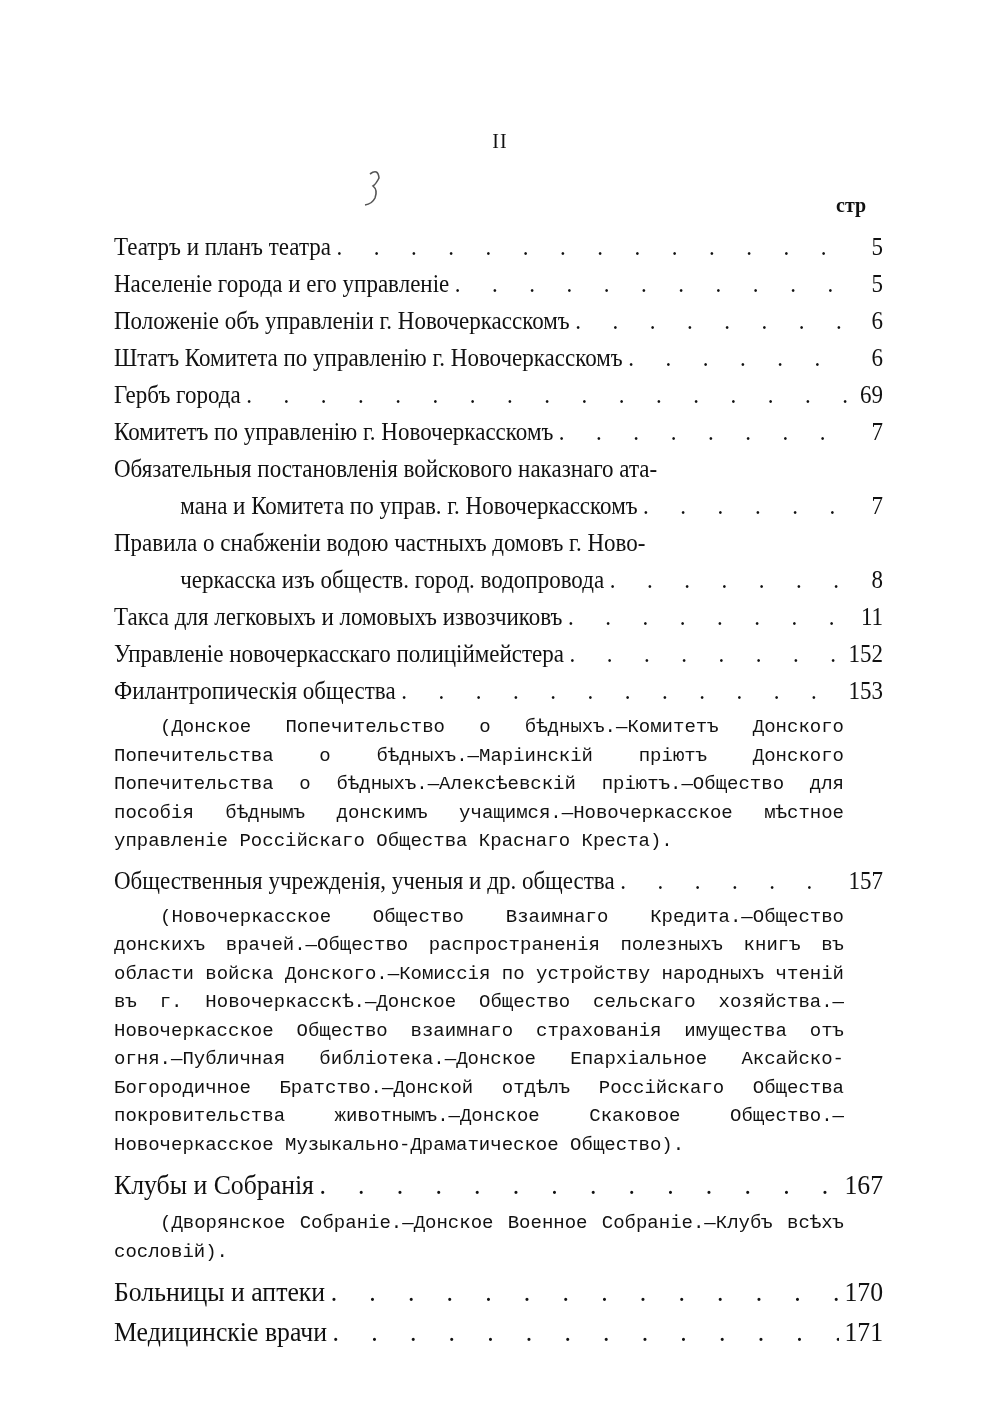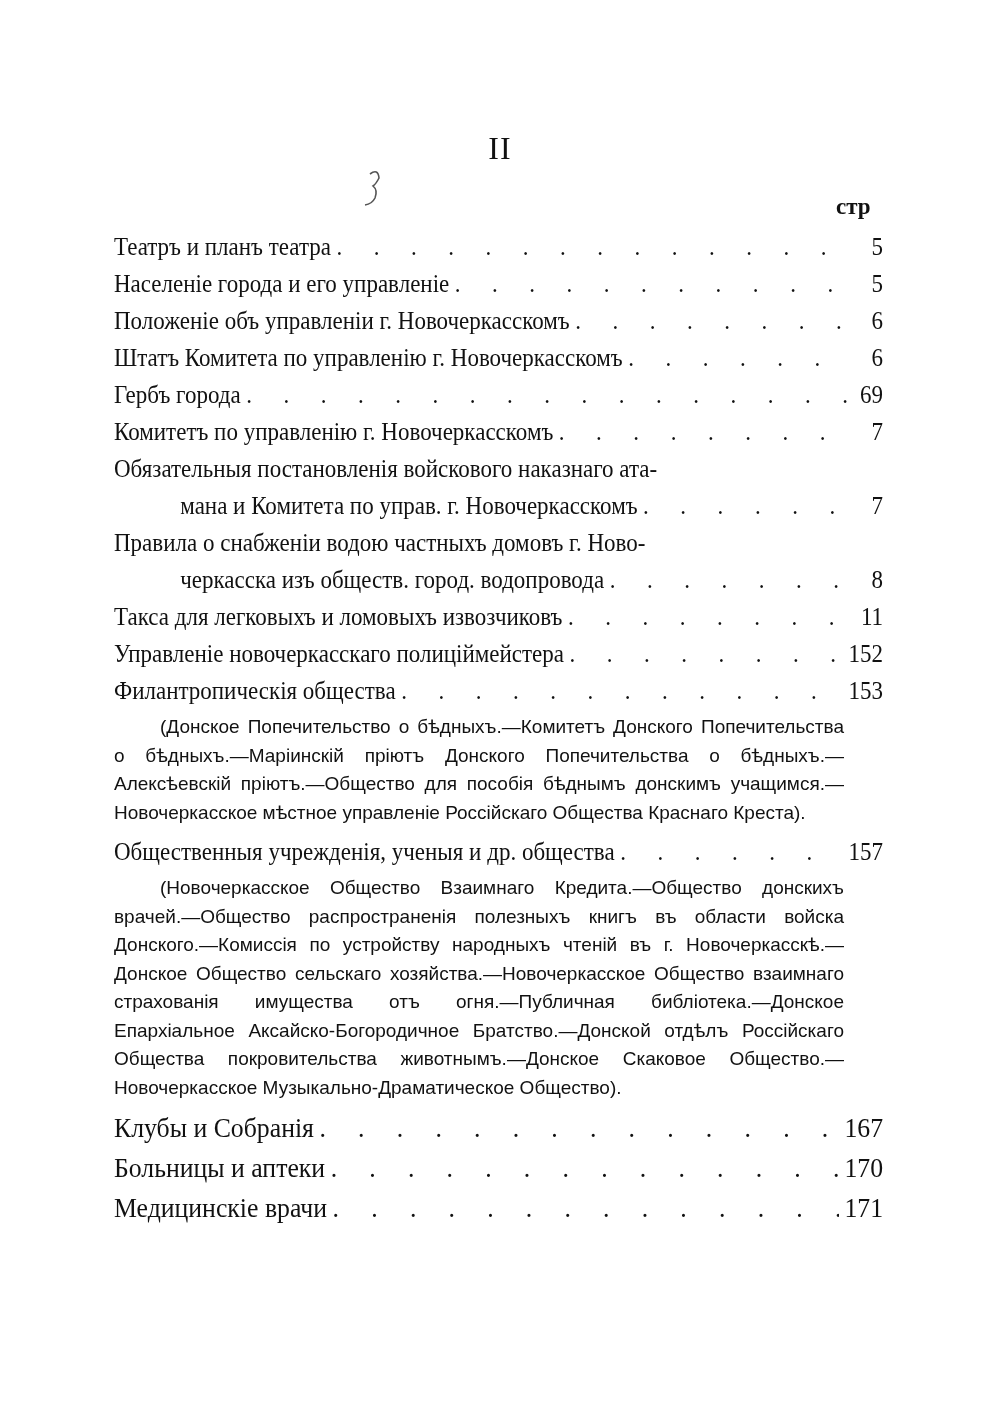--- a/index.html
+++ b/index.html
@@ -3,28 +3,28 @@
   <meta charset="utf-8">
   <style>
     html, body { margin: 0; padding: 0; background: #ffffff; }
     body {
       width: 1000px; height: 1424px; position: relative; overflow: hidden;
       font-family: "DejaVu Serif", "Liberation Serif", serif;
       color: #111111;
     }
     .page-number {
       position: absolute; left: 0; width: 1000px; top: 130px;
-      text-align: center; font-size: 32px; font-family: "Liberation Serif", serif;
+      text-align: center; font-size: 20px; font-family: "Liberation Serif", serif;
       letter-spacing: 1px;
     }
     .pencil-mark {
       position: absolute; left: 362px; top: 168px; width: 24px; height: 40px;
     }
     .col-header {
-      position: absolute; left: 836px; top: 194px; font-size: 23px;
+      position: absolute; left: 836px; top: 194px; font-size: 20px;
       font-family: "Liberation Serif", serif; font-weight: bold;
     }
     .toc {
       position: absolute; left: 114px; top: 228px; width: 770px;
     }
     .entry {
       display: flex; align-items: baseline; font-size: 25px; line-height: 37px;
       font-family: "Liberation Serif", serif; white-space: nowrap;
       transform: scaleX(0.92); transform-origin: left;
       width: 836px;
@@ -37,21 +37,21 @@
     .entry .dots::before {
       content: ". . . . . . . . . . . . . . . . . . . . . . . . . . . . . . . . . . . . . . . . . . . . . . . .";
     }
     .entry .pg { flex: 0 0 auto; text-align: right; min-width: 30px; }
     .entry.multi { display: block; }
     .entry.multi .line1 { display: block; }
     .entry.multi .line2 {
       display: flex; align-items: baseline; padding-left: 72px;
     }
     .note {
-      font-family: Liberation Sans, sans-serif; font-size: 19px; line-height: 28.5px;
+      font-family: Liberation Mono, monospace; font-size: 19px; line-height: 28.5px;
       text-align: justify; text-indent: 46px; margin: 4px 16px 6px 0;
       width: 730px;
     }
     .entry.large { font-size: 28px; line-height: 40px; }
   </style>
 </head>
 <body>
 
 <div class="page-number">II</div>
 
@@ -144,20 +144,21 @@
   </div>
 
   <div class="note">(Новочеркасское Общество Взаимнаго Кредита.—Общество донскихъ врачей.—Общество распространенія полезныхъ книгъ въ области войска Донского.—Комиссія по устройству народныхъ чтеній въ г. Новочеркасскѣ.—Донское Общество сельскаго хозяйства.—Новочеркасское Общество взаимнаго страхованія имущества отъ огня.—Публичная библіотека.—Донское Епархіальное Аксайско-Богородичное Братство.—Донской отдѣлъ Россійскаго Общества покровительства животнымъ.—Донское Скаковое Общество.—Новочеркасское Музыкально-Драматическое Общество).</div>
 
   <div class="entry large">
     <span class="label">Клубы и Собранія</span>
     <span class="dots"></span>
     <span class="pg">167</span>
   </div>
 
+  <div class="note">(Дворянское Собраніе.—Донское Военное Собраніе.—Клубъ всѣхъ сословій).</div>
 
   <div class="entry large">
     <span class="label">Больницы и аптеки</span>
     <span class="dots"></span>
     <span class="pg">170</span>
   </div>
 
   <div class="entry large">
     <span class="label">Медицинскіе врачи</span>
     <span class="dots"></span>

